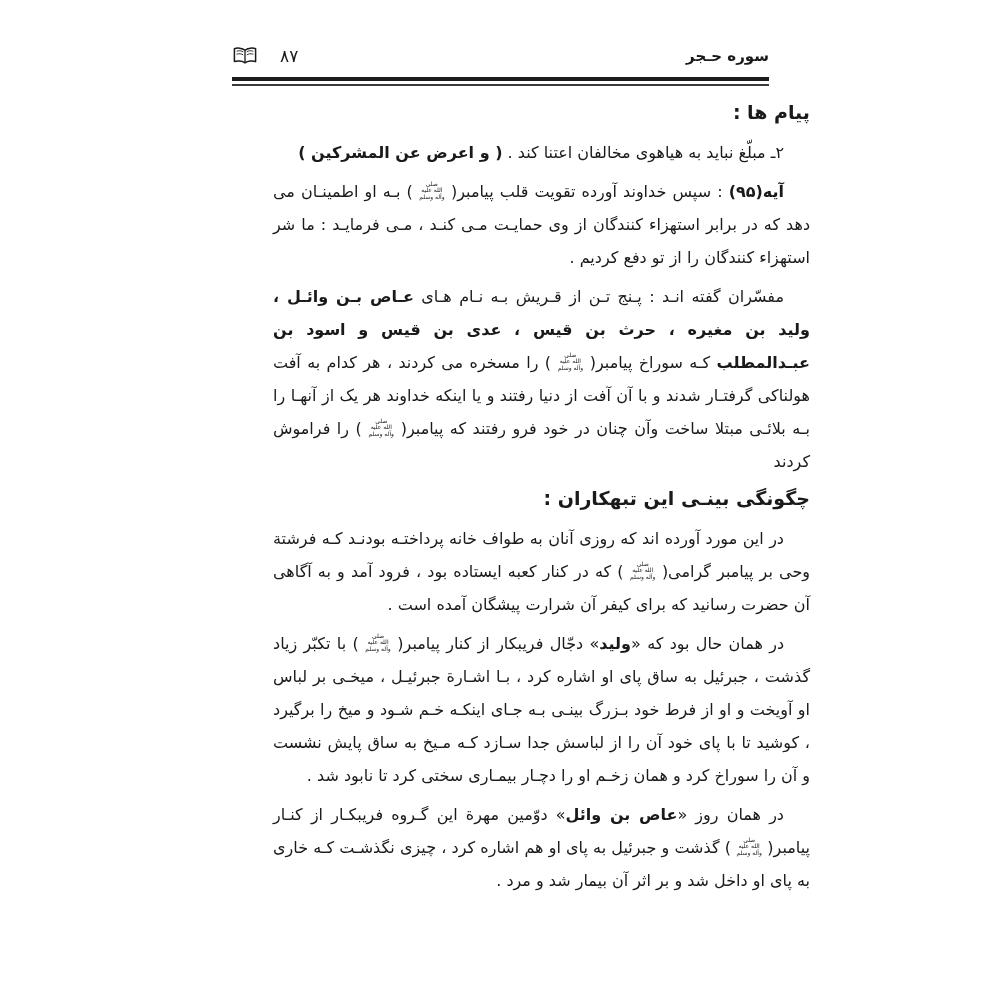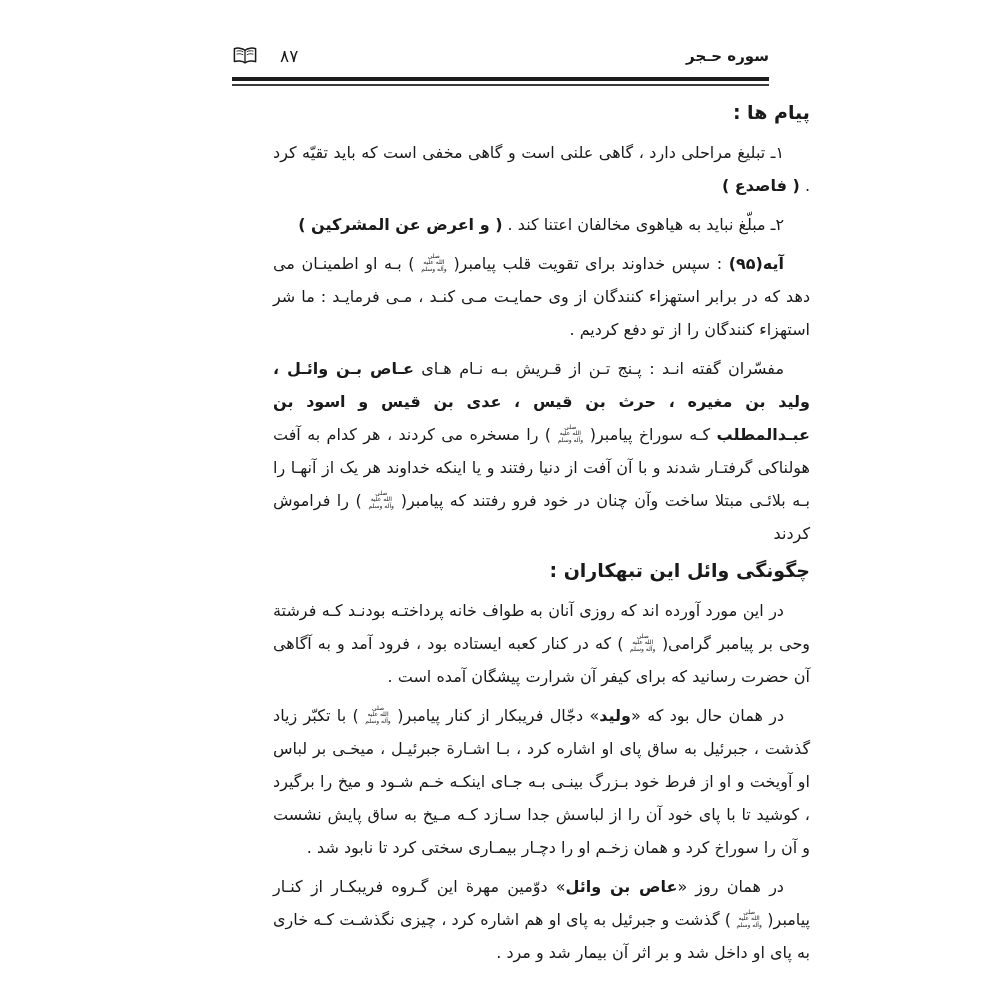--- a/index.html
+++ b/index.html
@@ -112,37 +112,36 @@
         <path d="M4.6 5.2 C7 4.4, 9.6 4.7, 11.2 5.9 M4.6 8.2 C7 7.4, 9.6 7.7, 11.2 8.9 M14.8 5.9 C16.4 4.7, 19 4.4, 21.4 5.2 M14.8 8.9 C16.4 7.7, 19 7.4, 21.4 8.2" fill="none" stroke="#1a1a1a" stroke-width="0.9"></path>
       </svg>
       <span class="pagenum">۸۷</span>
     </div>
   </div>
 
   <div class="rule"></div>
 
   <div class="body" id="page-body">
       <div class="heading">پیام ها :</div>
-      <p class="para"><span class="seg">۱ـ تبلیغ مراحلی دارد ، گاهی علنی است و گاهی مخفی است که باید تقیّه کرد . </span><span class="seg bold">( فاصدع )</span></p>
       <p class="para"><span class="seg">۲ـ مبلّغ نباید به هیاهوی مخالفان اعتنا کند . </span><span class="seg bold">( و اعرض عن المشرکین )</span></p>
-      <p class="para"><span class="seg bold">آیه(۹۵)</span><span class="seg"> : سپس خداوند برای تقویت قلب پیامبر( </span><span class="honorific">
+      <p class="para"><span class="seg bold">آیه(۹۵)</span><span class="seg"> : سپس خداوند آورده تقویت قلب پیامبر( </span><span class="honorific">
           <span>صلی</span>
           <span>الله علیه</span>
           <span>وآله وسلم</span>
         </span><span class="seg"> ) بـه او اطمینـان می دهد که در برابر استهزاء کنندگان از وی حمایـت مـی کنـد ، مـی فرمایـد : ما شر استهزاء کنندگان را از تو دفع کردیم .</span></p>
       <p class="para"><span class="seg">مفسّران گفته انـد : پـنج تـن از قـریش بـه نـام هـای </span><span class="seg bold">عـاص بـن وائـل ، ولید بن مغیره ، حرث بن قیس ، عدی بن قیس و اسود بن عبـدالمطلب</span><span class="seg"> کـه سوراخ پیامبر( </span><span class="honorific">
           <span>صلی</span>
           <span>الله علیه</span>
           <span>وآله وسلم</span>
         </span><span class="seg"> ) را مسخره می کردند ، هر کدام به آفت هولناکی گرفتـار شدند و با آن آفت از دنیا رفتند و یا اینکه خداوند هر یک از آنهـا را بـه بلائـی مبتلا ساخت وآن چنان در خود فرو رفتند که پیامبر( </span><span class="honorific">
           <span>صلی</span>
           <span>الله علیه</span>
           <span>وآله وسلم</span>
         </span><span class="seg"> ) را فراموش کردند</span></p>
-      <div class="heading">چگونگی وائل این تبهکاران :</div>
+      <div class="heading">چگونگی بینـی این تبهکاران :</div>
       <p class="para"><span class="seg">در این مورد آورده اند که روزی آنان به طواف خانه پرداختـه بودنـد کـه فرشتة وحی بر پیامبر گرامی( </span><span class="honorific">
           <span>صلی</span>
           <span>الله علیه</span>
           <span>وآله وسلم</span>
         </span><span class="seg"> ) که در کنار کعبه ایستاده بود ، فرود آمد و به آگاهی آن حضرت رسانید که برای کیفر آن شرارت پیشگان آمده است .</span></p>
       <p class="para"><span class="seg">در همان حال بود که «</span><span class="seg bold">ولید</span><span class="seg">» دجّال فریبکار از کنار پیامبر( </span><span class="honorific">
           <span>صلی</span>
           <span>الله علیه</span>
           <span>وآله وسلم</span>
         </span><span class="seg"> ) با تکبّر زیاد گذشت ، جبرئیل به ساق پای او اشاره کرد ، بـا اشـارة جبرئیـل ، میخـی بر لباس او آویخت و او از فرط خود بـزرگ بینـی بـه جـای اینکـه خـم شـود و میخ را برگیرد ، کوشید تا با پای خود آن را از لباسش جدا سـازد کـه مـیخ به ساق پایش نشست و آن را سوراخ کرد و همان زخـم او را دچـار بیمـاری سختی کرد تا نابود شد .</span></p>

